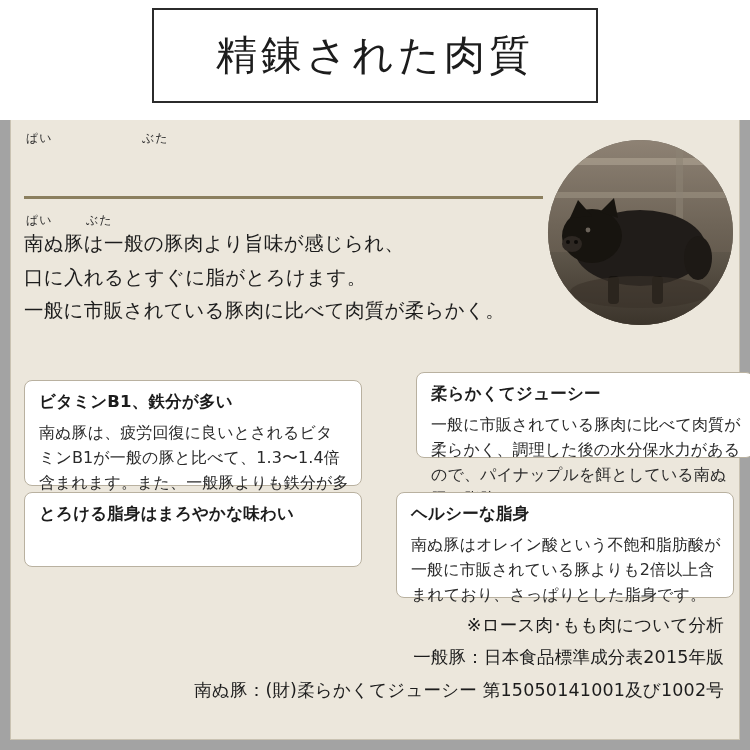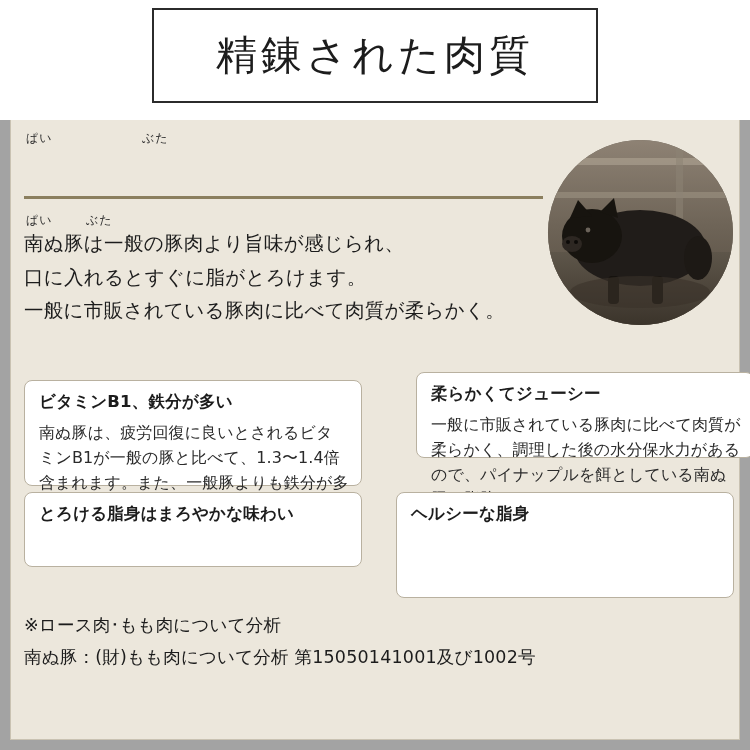--- a/index.html
+++ b/index.html
@@ -175,20 +175,21 @@
     width: 700px;
   }
   .notes p {
     margin: 0 0 6px 0;
     font-size: 17.5px;
     line-height: 1.5;
     color: #1c1c1c;
     font-family: "DejaVu Sans", sans-serif;
     letter-spacing: 0.2px;
     white-space: nowrap;
+    text-align: right;
   }
 </style>
 </head>
 <body>
 
 <div class="page">
   <div class="inner-frame"></div>
 
   <div class="top-band"></div>
 
@@ -254,20 +255,22 @@
     </div>
     <div class="fbox b1">
       <h3>柔らかくてジューシー</h3>
       <p>一般に市販されている豚肉に比べて肉質が柔らかく、調理した後の水分保水力があるので、パイナップルを餌としている南ぬ豚の脂肪は。</p>
     </div>
     <div class="fbox b2">
       <h3>とろける脂身はまろやかな味わい</h3>
     </div>
     <div class="fbox b3">
       <h3>ヘルシーな脂身</h3>
+      <p>南ぬ豚はオレイン酸という不飽和脂肪酸が一般に市販されている豚よりも2倍以上含まれており、さっぱりとした脂身です。</p>
     </div>
   </div>
 
   <div class="notes">
     <p>※ロース肉･もも肉について分析</p>
-    <p>南ぬ豚：(財)もも肉について分析 第15050141001及び1002号</p>
+    <p>一般豚：日本食品標準成分表2015年版</p>
+    <p>南ぬ豚：(財)柔らかくてジューシー 第15050141001及び1002号</p>
   </div>
 </div>
 
 </body></html>

